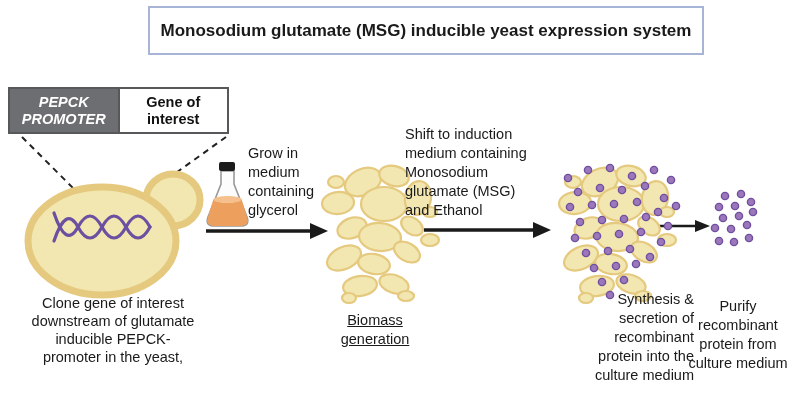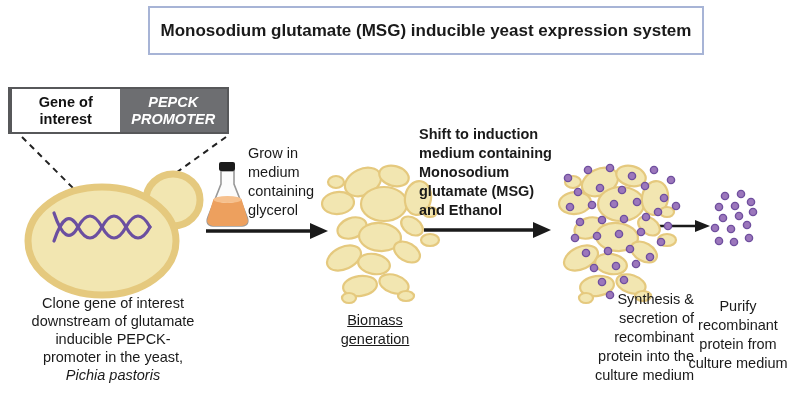--- a/index.html
+++ b/index.html
@@ -20,21 +20,21 @@
     border:2px solid var(--box-border,#57585a);box-sizing:border-box;
     display:flex;background:#fff;}
   .construct-cell{flex:1;display:flex;align-items:center;justify-content:center;
     font-size:14.5px;font-weight:bold;line-height:17px;text-align:center;}
   .promoter-cell{background:var(--promoter-bg,#6d6e71);color:#fff;font-style:italic;}
   .gene-cell{border-left:2px solid var(--box-border,#57585a);color:#111;}
 
   
   .lbl{font-size:14.5px;line-height:19px;}
   .step1-label{left:248px;top:144px;width:100px;}
-  .step2-label{left:419px;top:125px;width:162px;font-weight:bold;}
+  .step2-label{left:405px;top:125px;width:162px;}
   .clone-caption{left:2px;top:294px;width:222px;line-height:18px;}
   .biomass-label{left:312px;top:311px;width:126px;text-decoration:underline;}
   .synthesis-label{left:562px;top:290px;width:132px;text-align:right;}
   .purify-label{left:678px;top:297px;width:120px;}
   .italic{font-style:italic;display:block;}
 
   
   svg.diagram{left:0;top:0;}
   .dash{stroke:#222;stroke-width:2;stroke-dasharray:6 5;fill:none;}
   .cellbody{fill:var(--cell-fill,#f2e6b1);stroke:var(--cell-stroke,#e5c97e);}
@@ -180,43 +180,42 @@
       <circle cx="734" cy="242" r="3.6" class="protein-dot"></circle>
       <circle cx="749" cy="238" r="3.6" class="protein-dot"></circle>
     </g>
 </svg>
 
 <div class="abs title-box">
   <span class="title-text">Monosodium glutamate (MSG) inducible yeast expression system</span>
 </div>
 
 <div class="abs construct-box">
+  <div class="construct-cell promoter-cell pre">PEPCK
+PROMOTER</div>
   <div class="construct-cell gene-cell pre">Gene of
 interest</div>
-  <div class="construct-cell promoter-cell pre">PEPCK
-PROMOTER</div>
 </div>
 
 <div class="abs lbl pre step1-label">Grow in
 medium
 containing
 glycerol</div>
 
 <div class="abs lbl pre step2-label">Shift to induction
 medium containing
 Monosodium
 glutamate (MSG)
 and Ethanol</div>
 
 <div class="abs lbl center clone-caption">
   <span class="pre">Clone gene of interest
 downstream of glutamate
 inducible PEPCK-
 promoter in the yeast,</span>
-  <span class="italic">Pichia pastoris</span>
 </div>
 
 <div class="abs lbl pre center biomass-label">Biomass
 generation</div>
 
 <div class="abs lbl pre center synthesis-label">Synthesis &amp;
 secretion of
 recombinant
 protein into the
 culture medium</div>

